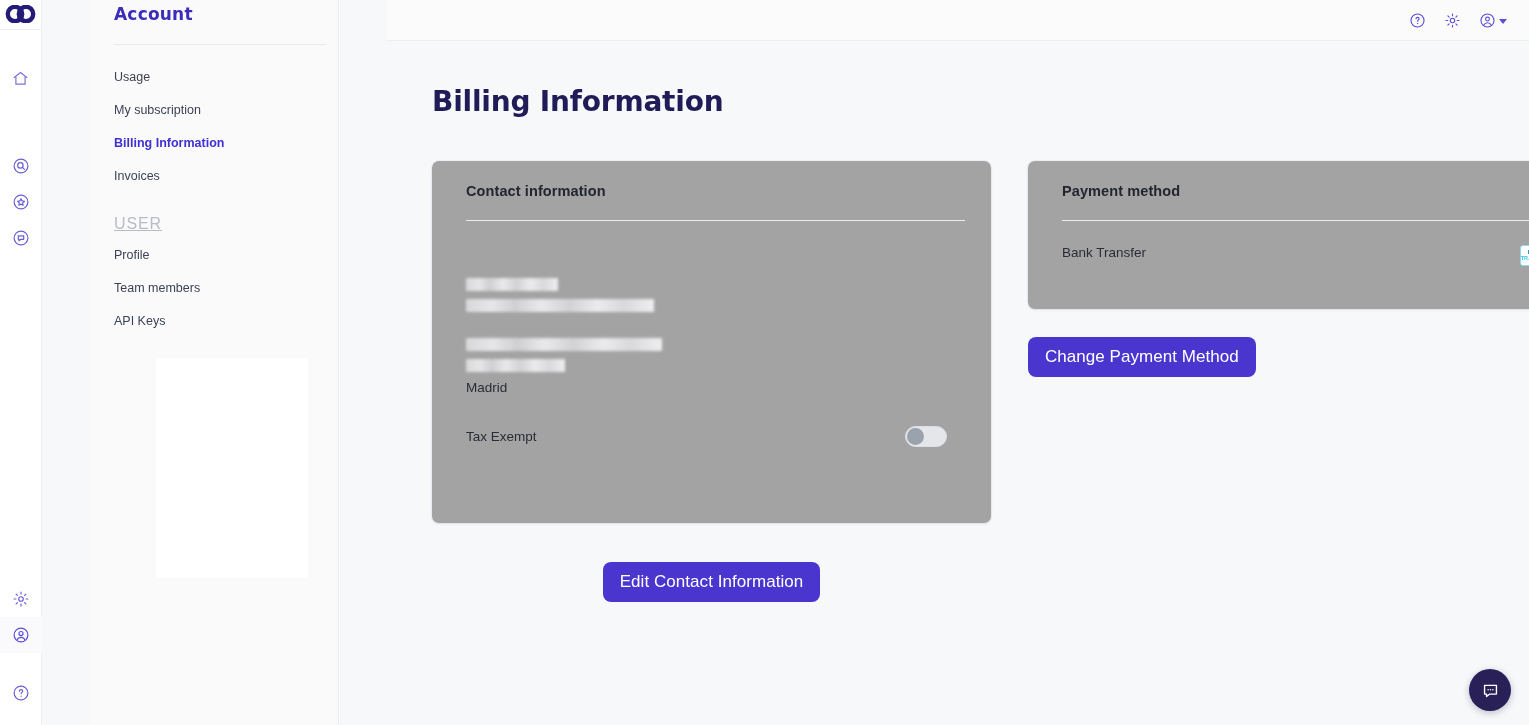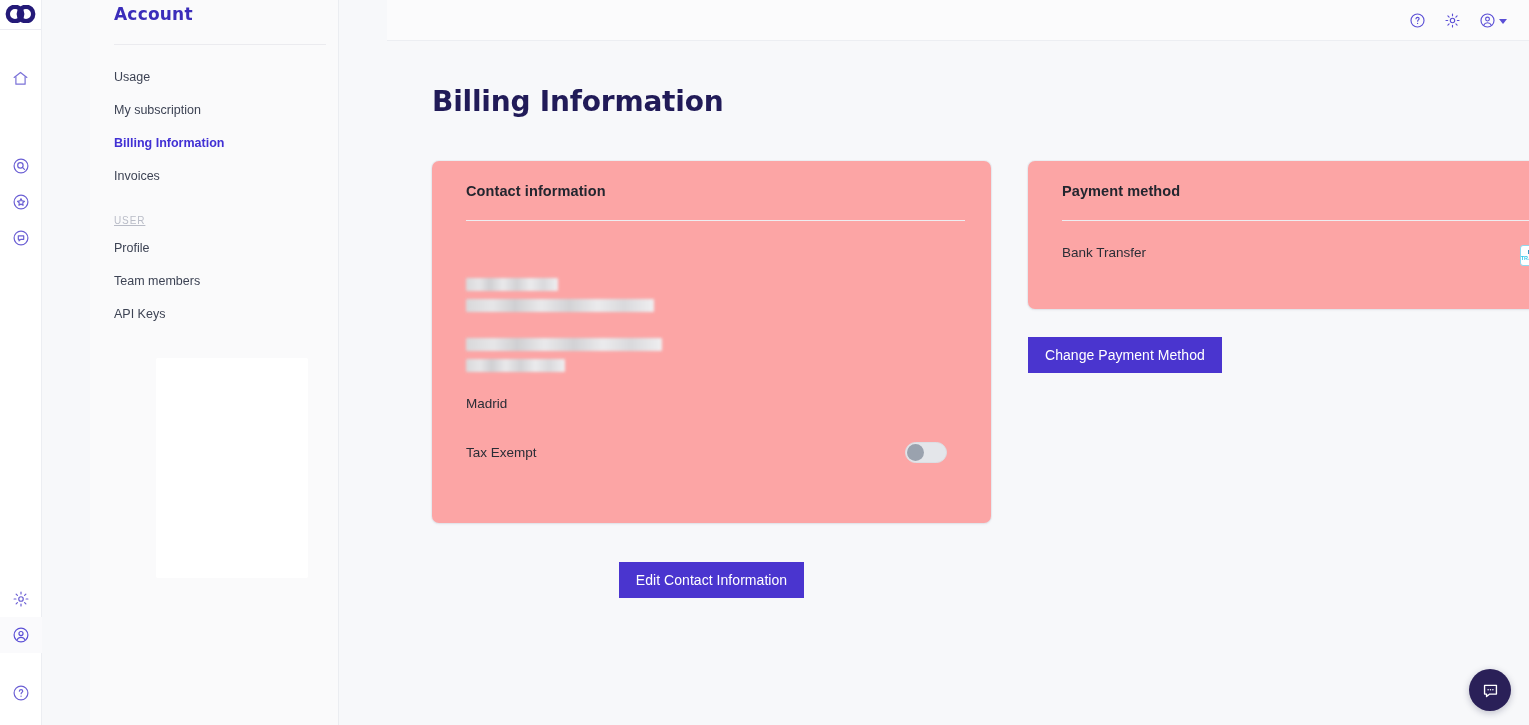--- a/index.html
+++ b/index.html
@@ -53,21 +53,21 @@
     height: 1px; background: #ebebef;
     margin: 20px 12px 0 24px;
   }
   .nav-list { padding-top: 16px; }
   .nav-item {
     font-size: 12.5px; color: #3d4354;
     padding: 9px 0 9px 24px; cursor: pointer; line-height: 1.2;
   }
   .nav-item.active { color: #4130d4; font-weight: bold; }
   .nav-section-label {
-    font-size: 10px; color: #b9bcc7; letter-spacing: .9px;
+    font-size: 16px; color: #b9bcc7; letter-spacing: .9px;
     padding: 22px 0 6px 24px; text-transform: uppercase; text-decoration: underline;
   }
   .nav-placeholder {
     position: absolute; left: 66px; top: 358px;
     width: 152px; height: 220px;
     background: #ffffff; border-radius: 2px;
   }
 
   
   .right { flex: 1 1 auto; height: 725px; display: flex; flex-direction: column; min-width: 0; }
@@ -93,21 +93,21 @@
     font-family: "DejaVu Sans", sans-serif;
     font-size: 28px; font-weight: bold; color: #211b58;
     letter-spacing: -.2px;
   }
 
   .cards { display: flex; gap: 37px; margin-top: 43px; align-items: flex-start; }
   .col-left { width: 559px; flex: 0 0 559px; }
   .col-right { width: 560px; flex: 0 0 560px; }
 
   .card {
-    background: #fca5a5; border-radius: 7px;
+    background: #a3a3a3; border-radius: 7px;
     box-shadow: 0 1px 3px rgba(25,30,60,.07), 0 0 0 1px rgba(235,237,242,.9);
     padding: 22px 26px 0 34px;
   }
   .card-contact { height: 362px; }
   .card-payment { height: 148px; }
   .card-title {
     font-size: 14.5px; font-weight: bold; color: #23262f; letter-spacing: .1px;
   }
   .card-rule { height: 1px; background: #ededf1; margin: 21px 0 0 0; }
 
@@ -121,21 +121,21 @@
   }
   .block-name { margin-top: 54px; }
   .r1 { width: 92px; height: 13px; }
   .r2 { width: 188px; height: 13px; margin-top: 5px; }
   .email-row { margin-top: 22px; font-size: 13.5px; color: #2a2d36; }
   .r-email { width: 33px; height: 15px; margin-right: 1px; }
   .block-addr { margin-top: 23px; }
   .r3 { width: 196px; height: 13px; }
   .r4 { width: 99px; height: 13px; margin-top: 5px; }
   .addr-line { font-size: 13.5px; color: #2a2d36; line-height: 22px; }
-  .addr-city { margin-top: 21px; }
+  .addr-city { margin-top: 5px; }
 
   .tax-row {
     display: flex; align-items: center; justify-content: space-between;
     margin-top: 27px; padding-right: 18px;
   }
   .tax-label { font-size: 13.5px; color: #2a2d36; }
   .toggle {
     width: 42px; height: 21px; border-radius: 11px;
     background: #e4e6ea; position: relative; cursor: pointer;
     border: 1px solid #dcdfe4;
@@ -154,22 +154,22 @@
   .bank-badge {
     width: 32px; height: 21px; border-radius: 3px;
     border: 1px solid #8fd9ef; background: #ffffff;
     display: flex; flex-direction: column; align-items: center; justify-content: center;
     line-height: 1;
   }
   .bank-badge .b1 { font-size: 5.5px; font-weight: bold; color: #0c7fb8; letter-spacing: .2px; }
   .bank-badge .b2 { font-size: 5.5px; font-weight: bold; color: #36c7ea; letter-spacing: .1px; }
 
   .btn-primary {
-    background: #4a35cf; color: #ffffff; border: none; border-radius: 0;
-    font-size: 14px; font-family: "Liberation Sans", sans-serif;
+    background: #4a35cf; color: #ffffff; border: none; border-radius: 8px;
+    font-size: 17px; font-family: "Liberation Sans", sans-serif;
     padding: 10px 17px; cursor: pointer; letter-spacing: .05px;
   }
   .btn-change-wrap { margin-top: 28px; }
   .btn-edit-wrap { display: flex; justify-content: center; width: 559px; margin-top: 39px; }
 
   .chat-fab {
     position: absolute; right: 18px; bottom: 14px;
     width: 42px; height: 42px; border-radius: 50%;
     background: #2a2058; display: flex; align-items: center; justify-content: center;
     cursor: pointer; box-shadow: 0 2px 7px rgba(20,20,60,.25);

